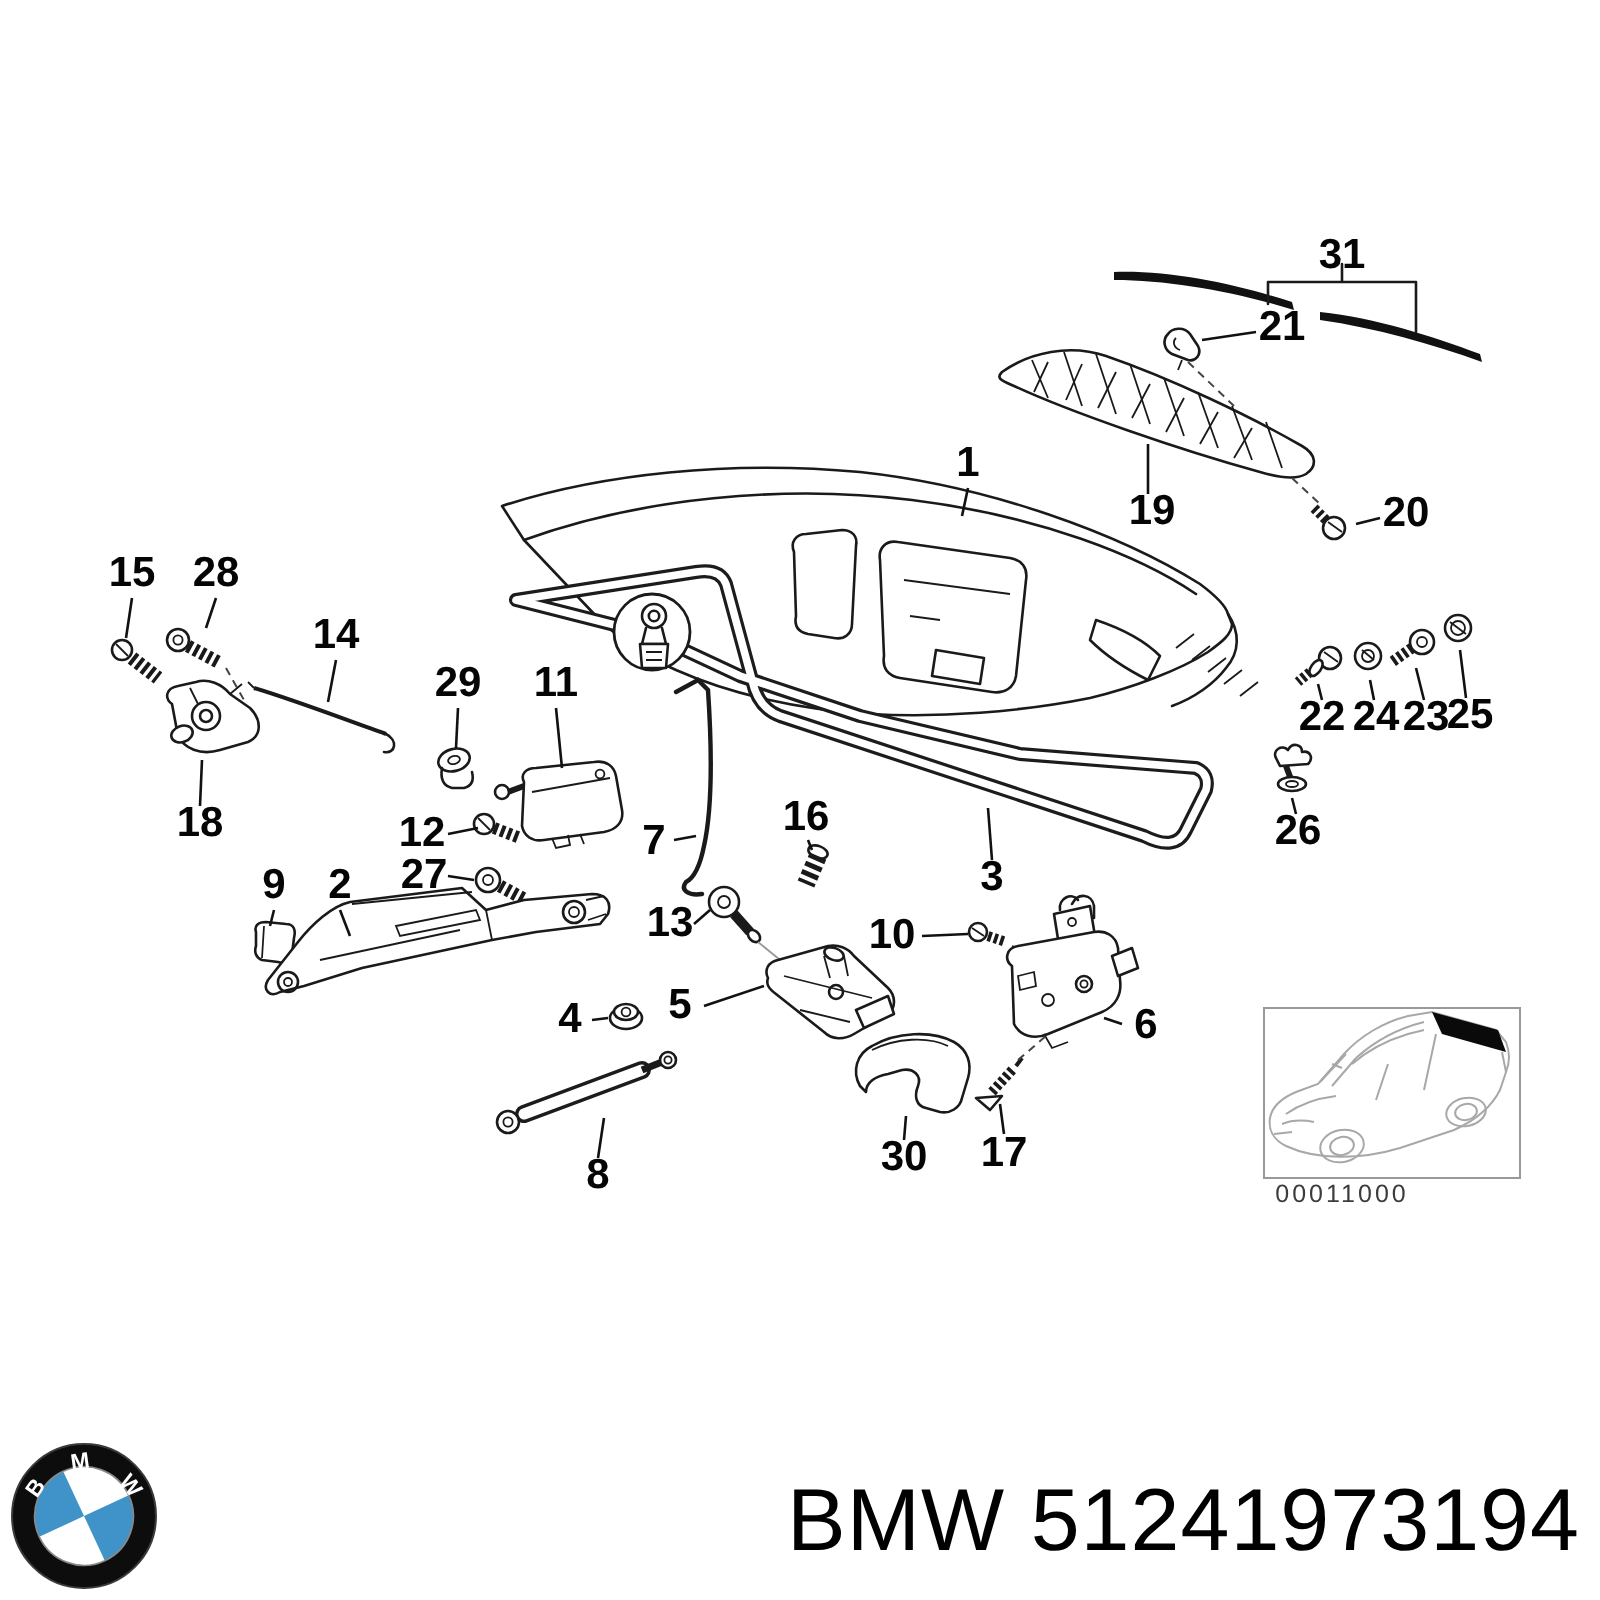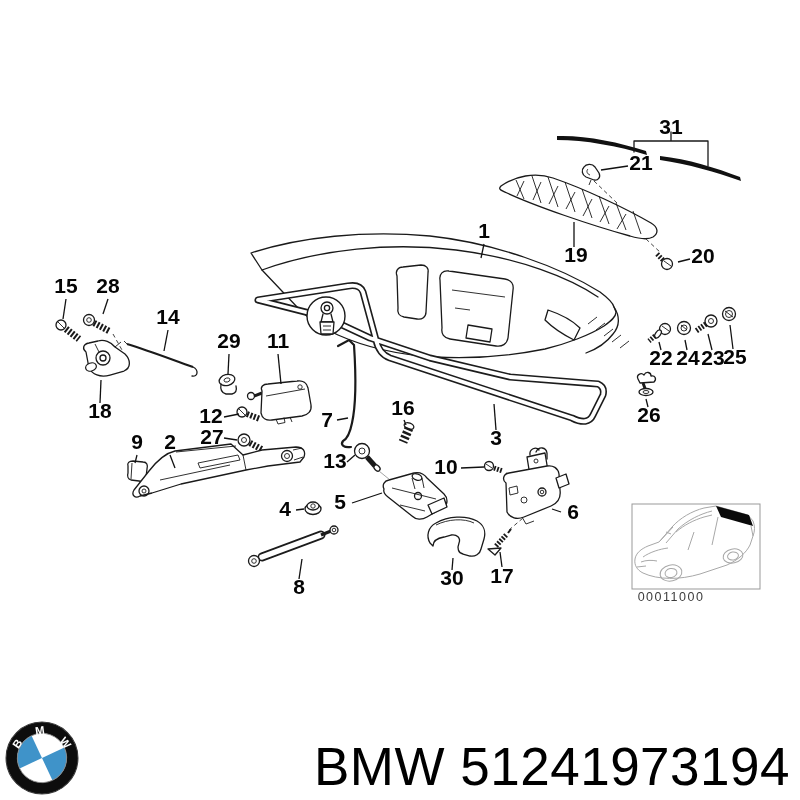--- a/index.html
+++ b/index.html
@@ -9,21 +9,21 @@
   #diagram-svg .ln{stroke:#1a1a1a;stroke-width:1.3;fill:none;stroke-linecap:round;stroke-linejoin:round;}
   #diagram-svg .fw{stroke:#1a1a1a;stroke-width:1.3;fill:#ffffff;stroke-linejoin:round;}
   #diagram-svg .thin{stroke:#1a1a1a;stroke-width:0.9;fill:none;}
   #diagram-svg .rib{stroke:#1a1a1a;fill:none;stroke-linecap:butt;}
   #diagram-svg text.callout{font:700 21px "Liberation Sans",sans-serif;fill:#050505;text-anchor:middle;}
   #diagram-svg .leader{stroke:#111;stroke-width:1.3;}
   #diagram-svg .dash{stroke:#444;stroke-width:1;fill:none;stroke-dasharray:4 3;}
   #diagram-svg .inset-line{stroke:#a8a8a8;stroke-width:1;fill:none;}
   #diagram-svg text.inset-caption{font:400 12.5px "Liberation Sans",sans-serif;fill:#3c3c3c;
       letter-spacing:1.5px;text-anchor:middle;}
-  .footer-partnum{position:absolute;top:736px;right:10px;font-size:53px;font-weight:400;
+  .footer-partnum{position:absolute;top:736px;right:10px;font-size:44px;font-weight:400;
       color:#000;letter-spacing:0.5px;white-space:nowrap;}
   .roundel{position:absolute;left:5px;top:721px;}
 </style>
 </head>
 <body>
 
 <div class="canvas">
 
   <svg id="diagram-svg" width="800" height="710" viewBox="0 0 800 710">
 

